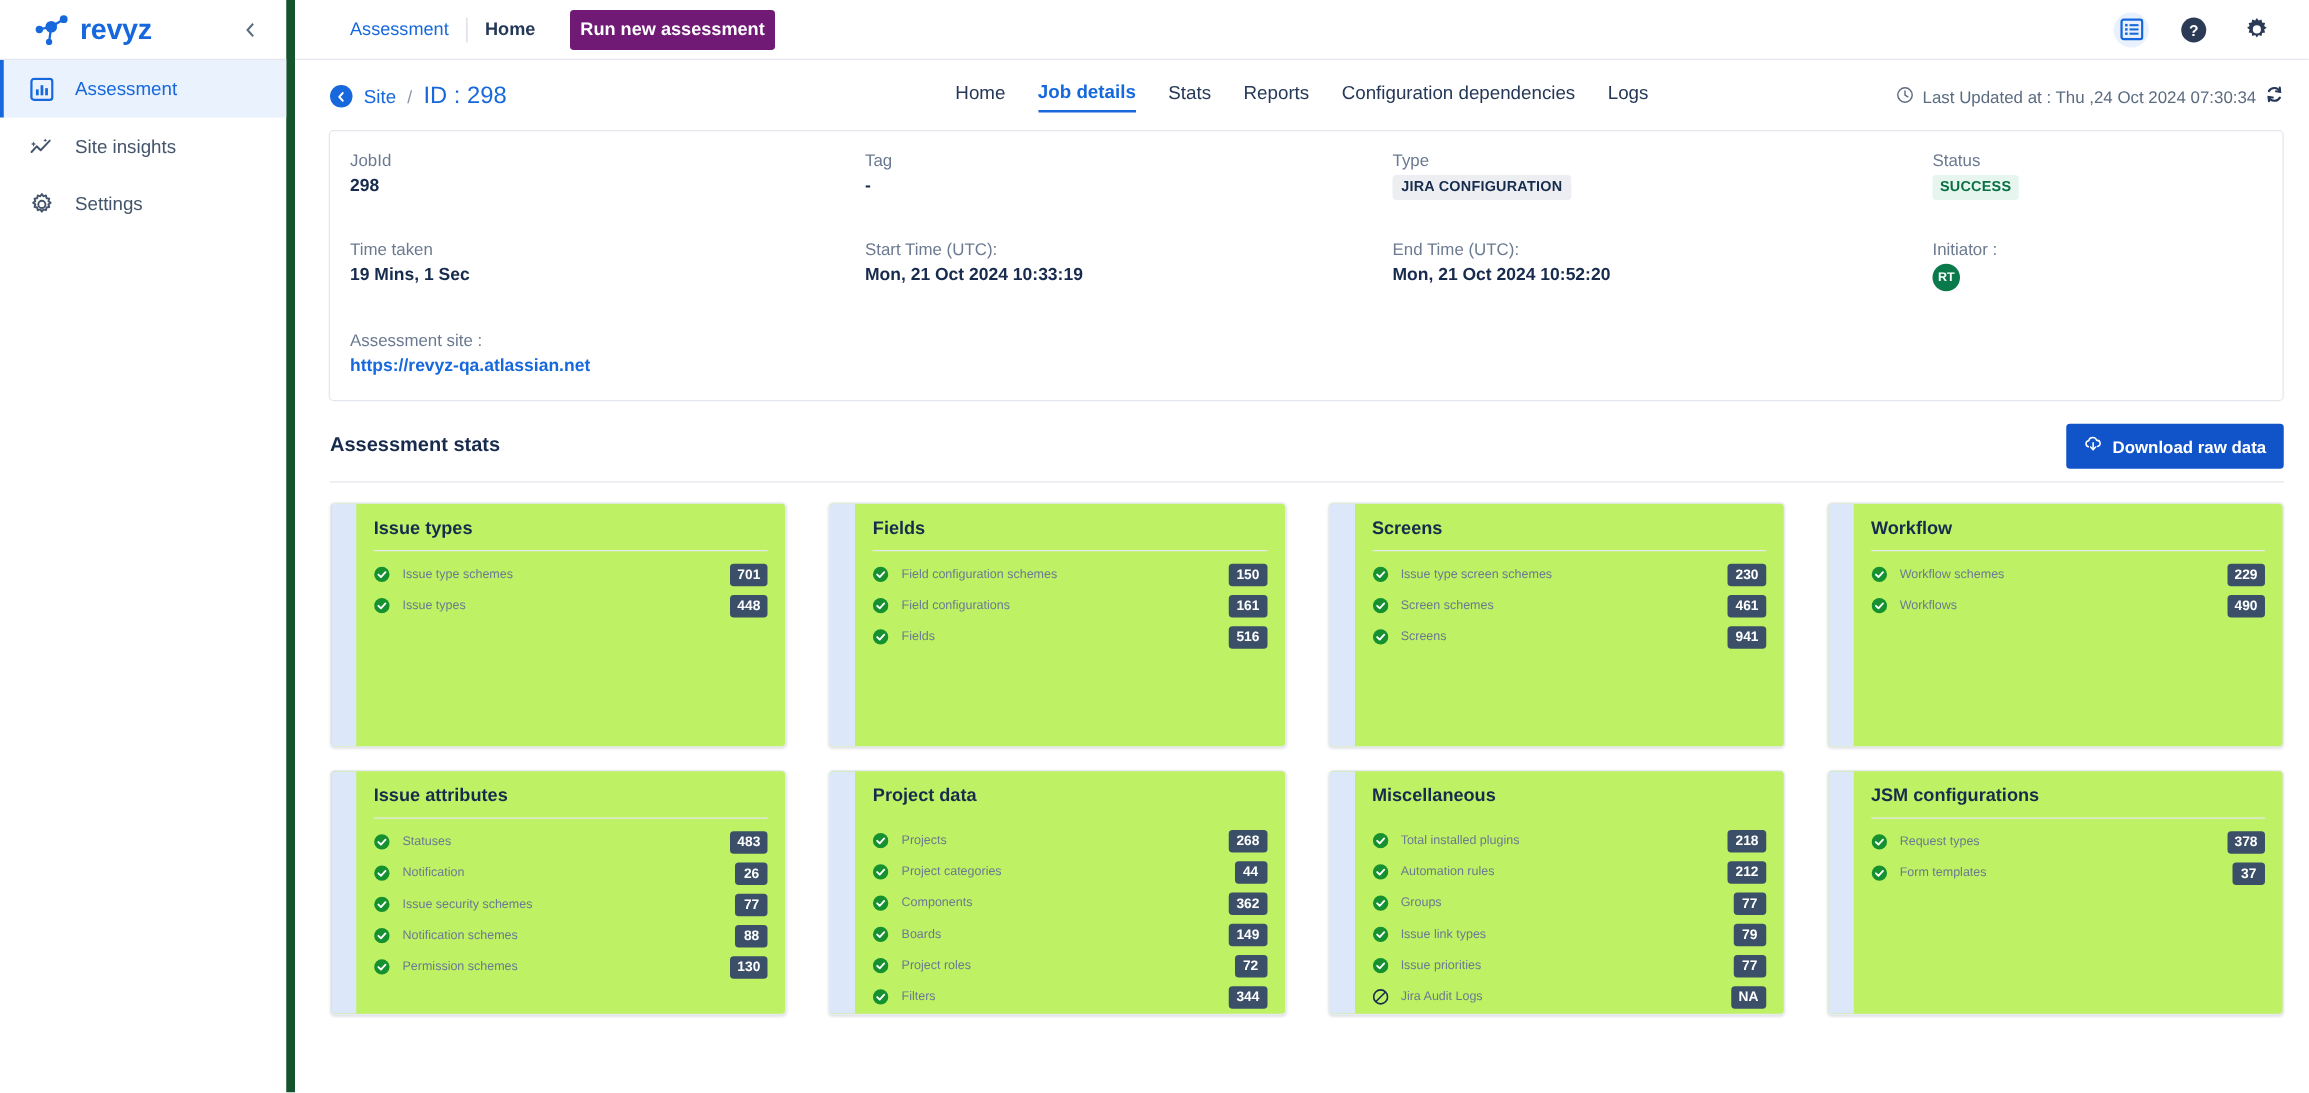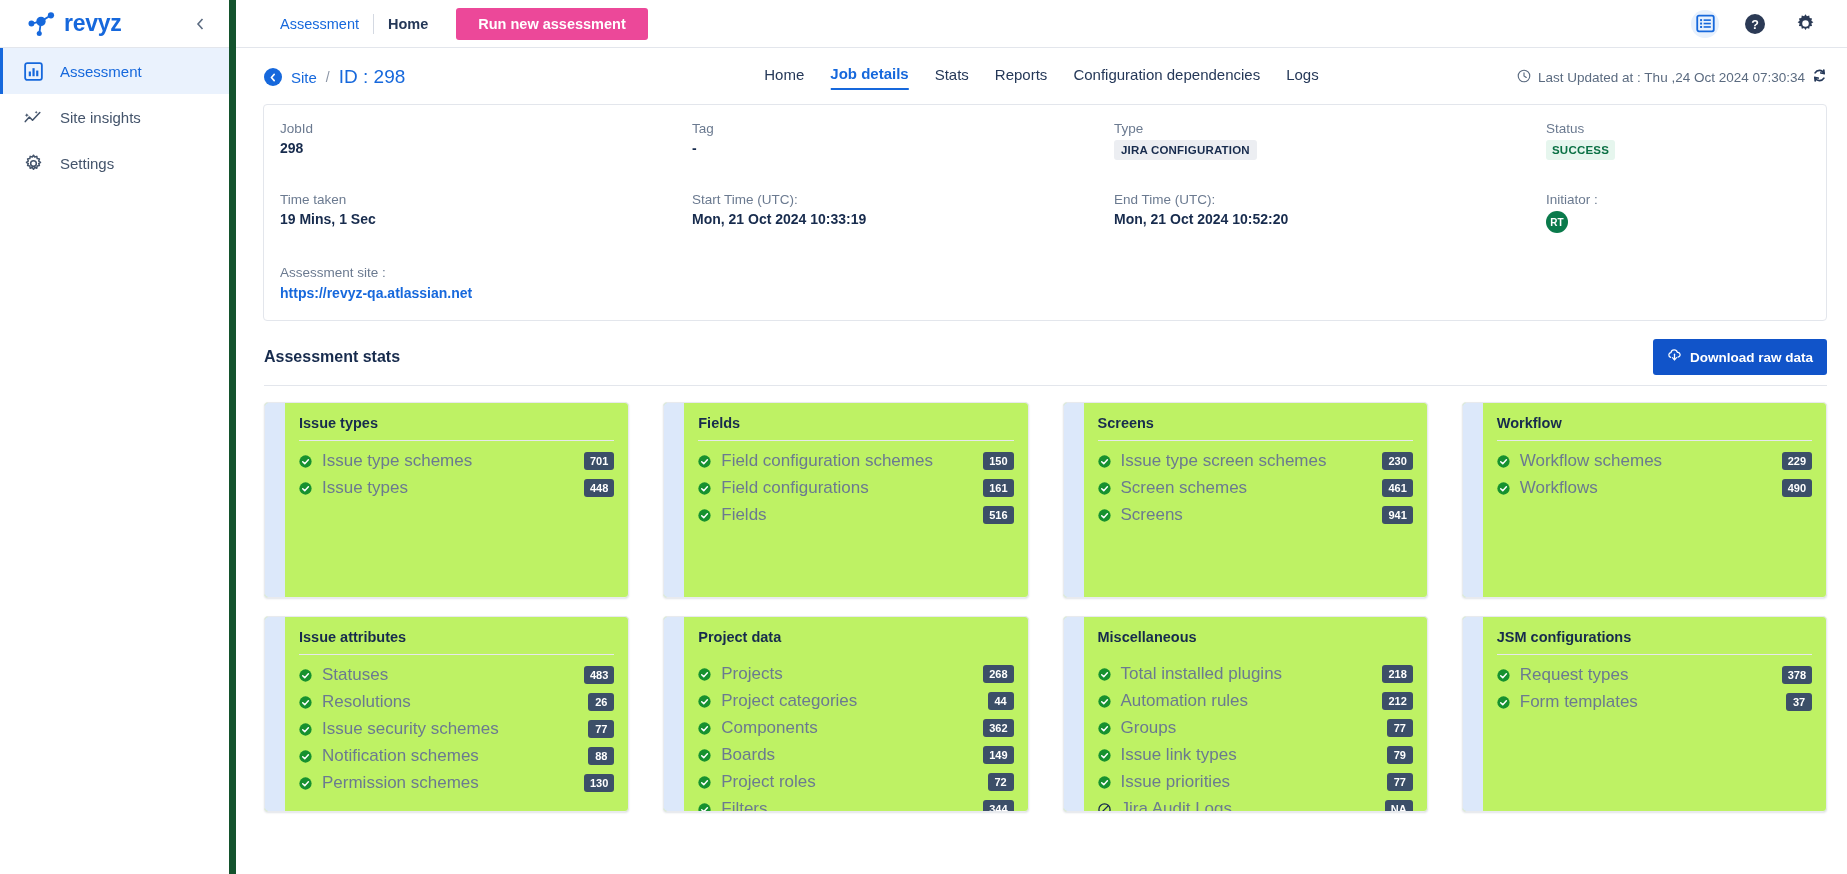--- a/index.html
+++ b/index.html
@@ -60,23 +60,23 @@
     padding: 0 20px 0 30px;
     gap: 0;
   }
   .topbar-link {
     font-size: 14.5px; color: #1668DC; padding: 0 14px; cursor: pointer;
   }
   .topbar-sep { width:1px; height:20px; background:#d4d9e2; }
   .topbar-link.dark { color: #253858; font-weight: 700; }
   .run-btn {
     margin-left: 14px;
-    background: #ec4899; color: #fff; border: none;
+    background: #701a75; color: #fff; border: none;
     font-size: 14.5px; font-weight: 700;
-    padding: 8px 22px; border-radius: 3px; cursor: pointer;
+    padding: 8px 8px; border-radius: 3px; cursor: pointer;
     font-family: "Liberation Sans", sans-serif;
   }
   .topbar-icons { margin-left: auto; display: flex; align-items: center; gap: 22px; padding-right: 8px;}
   .ticon { width: 28px; height: 28px; display:flex; align-items:center; justify-content:center; cursor:pointer; border-radius:50%;}
   .ticon.sel { background: #e8f1fd; }
 
   
   .subhead {
     display: flex; align-items: center;
     padding: 16px 20px 8px 28px;
@@ -164,21 +164,21 @@
     height: 196px;
   }
   .card-accent { width: 20px; background: #dce8fa; flex:none;}
   .card-body { flex:1; padding: 12px 14px 12px 14px; display:flex; flex-direction:column;}
   .card-title { font-size:14.5px; font-weight:700; color:#172b4d; padding-bottom:9px;}
   .card-hr { height:1px; background:#e6e8ec; margin-bottom:6px;}
   .stat-row {
     display:flex; align-items:center; gap:10px;
     padding: 3.5px 0;
   }
-  .stat-label { font-size:17px; color:#6b7a90; }
+  .stat-label { font-size:10px; color:#6b7a90; }
   .badge {
     margin-left:auto; background:#3c4f68; color:#fff;
     font-size:11px; font-weight:700; border-radius:3px;
     padding:3px 6px; min-width:26px; text-align:center;
   }
   .ok-ico { width:13px; height:13px; flex:none; }
   .na-ico { width:13px; height:13px; flex:none; }
 </style>
 </head>
 <body>
@@ -500,21 +500,21 @@
                     <path d="M4 7.2 L6.2 9.3 L10.1 5.1" fill="none" stroke="#fff" stroke-width="1.6" stroke-linecap="round" stroke-linejoin="round"></path>
                   </svg></span>
                 <span class="stat-label">Statuses</span>
                 <span class="badge">483</span>
               </div>
               <div class="stat-row">
                 <span class="ok-ico"><svg width="13" height="13" viewBox="0 0 14 14">
                     <circle cx="7" cy="7" r="6.6" fill="#16912f"></circle>
                     <path d="M4 7.2 L6.2 9.3 L10.1 5.1" fill="none" stroke="#fff" stroke-width="1.6" stroke-linecap="round" stroke-linejoin="round"></path>
                   </svg></span>
-                <span class="stat-label">Resolutions</span>
+                <span class="stat-label">Notification</span>
                 <span class="badge">26</span>
               </div>
               <div class="stat-row">
                 <span class="ok-ico"><svg width="13" height="13" viewBox="0 0 14 14">
                     <circle cx="7" cy="7" r="6.6" fill="#16912f"></circle>
                     <path d="M4 7.2 L6.2 9.3 L10.1 5.1" fill="none" stroke="#fff" stroke-width="1.6" stroke-linecap="round" stroke-linejoin="round"></path>
                   </svg></span>
                 <span class="stat-label">Issue security schemes</span>
                 <span class="badge">77</span>
               </div>

